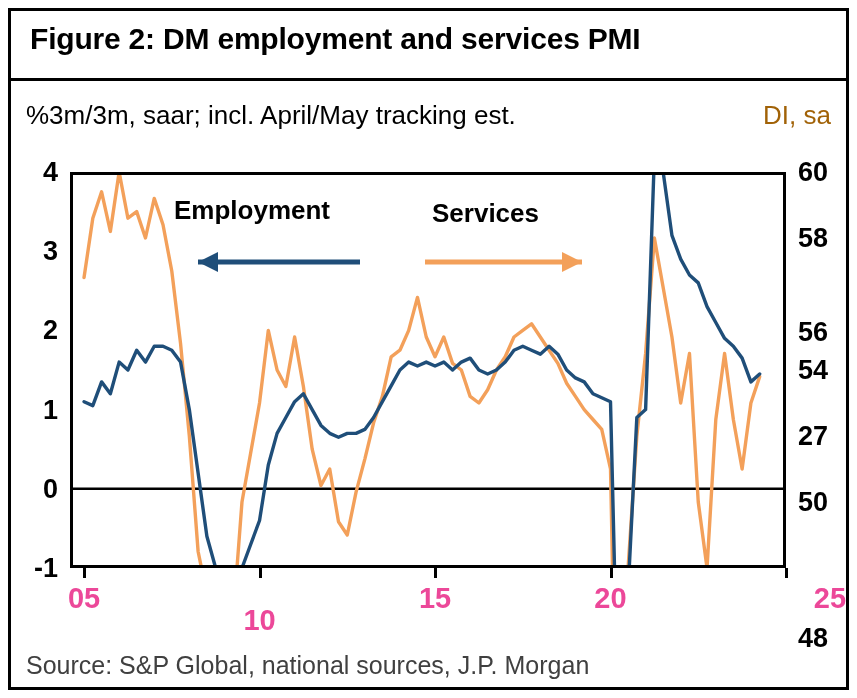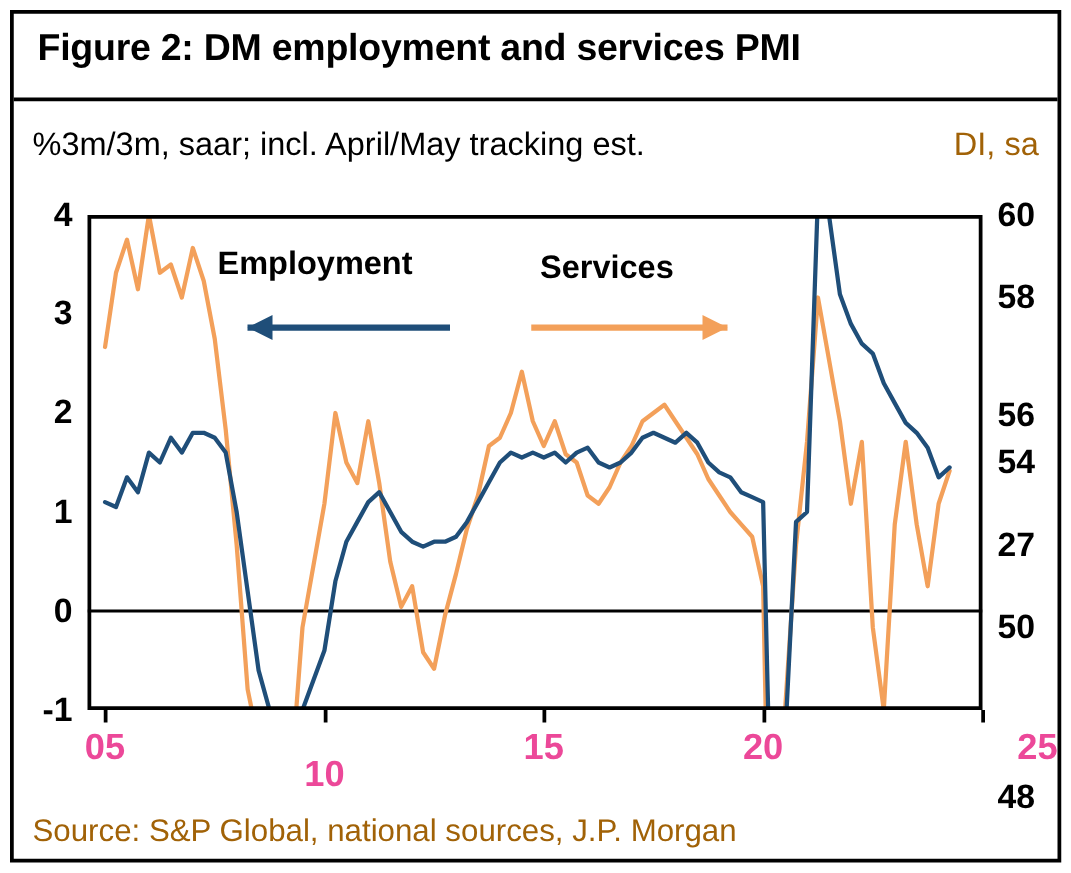--- a/index.html
+++ b/index.html
@@ -62,21 +62,21 @@
     top: 100px;
     font-size: 26px;
     color: #a16207;
     white-space: nowrap;
   }
   .source {
     position: absolute;
     left: 26px;
     bottom: 18px;
     font-size: 25px;
-    color: #a16207;
+    color: #404040;
     white-space: nowrap;
   }
 
   
   #plot {
     position: absolute;
     left: 70px;
     top: 172px;
     width: 716px;
     height: 396px;

